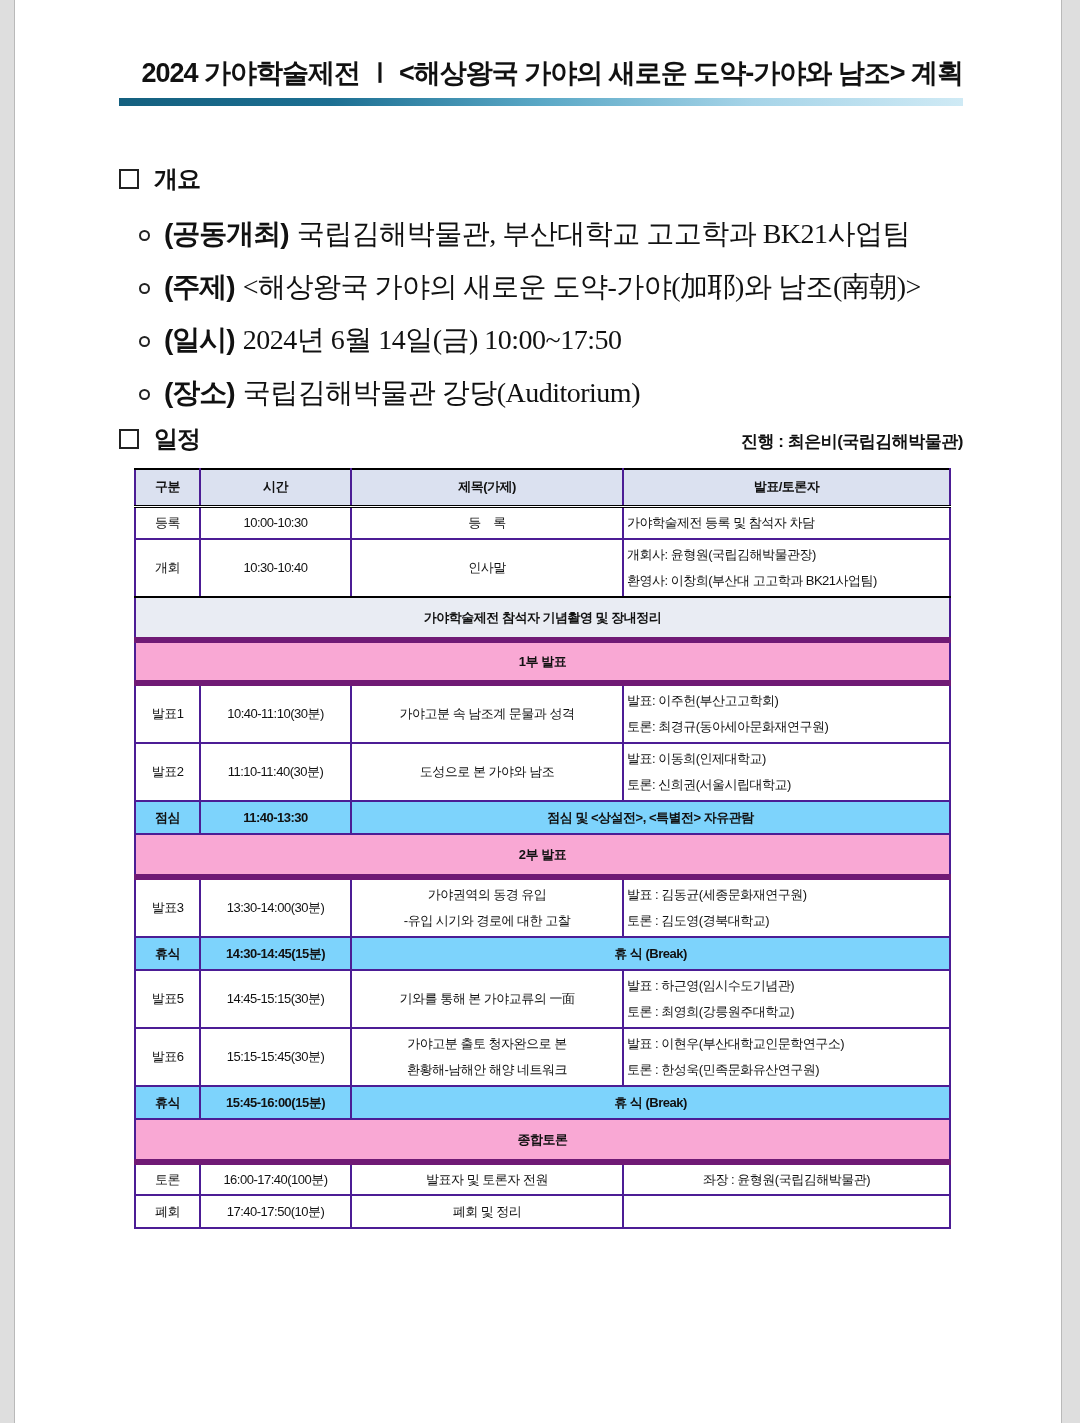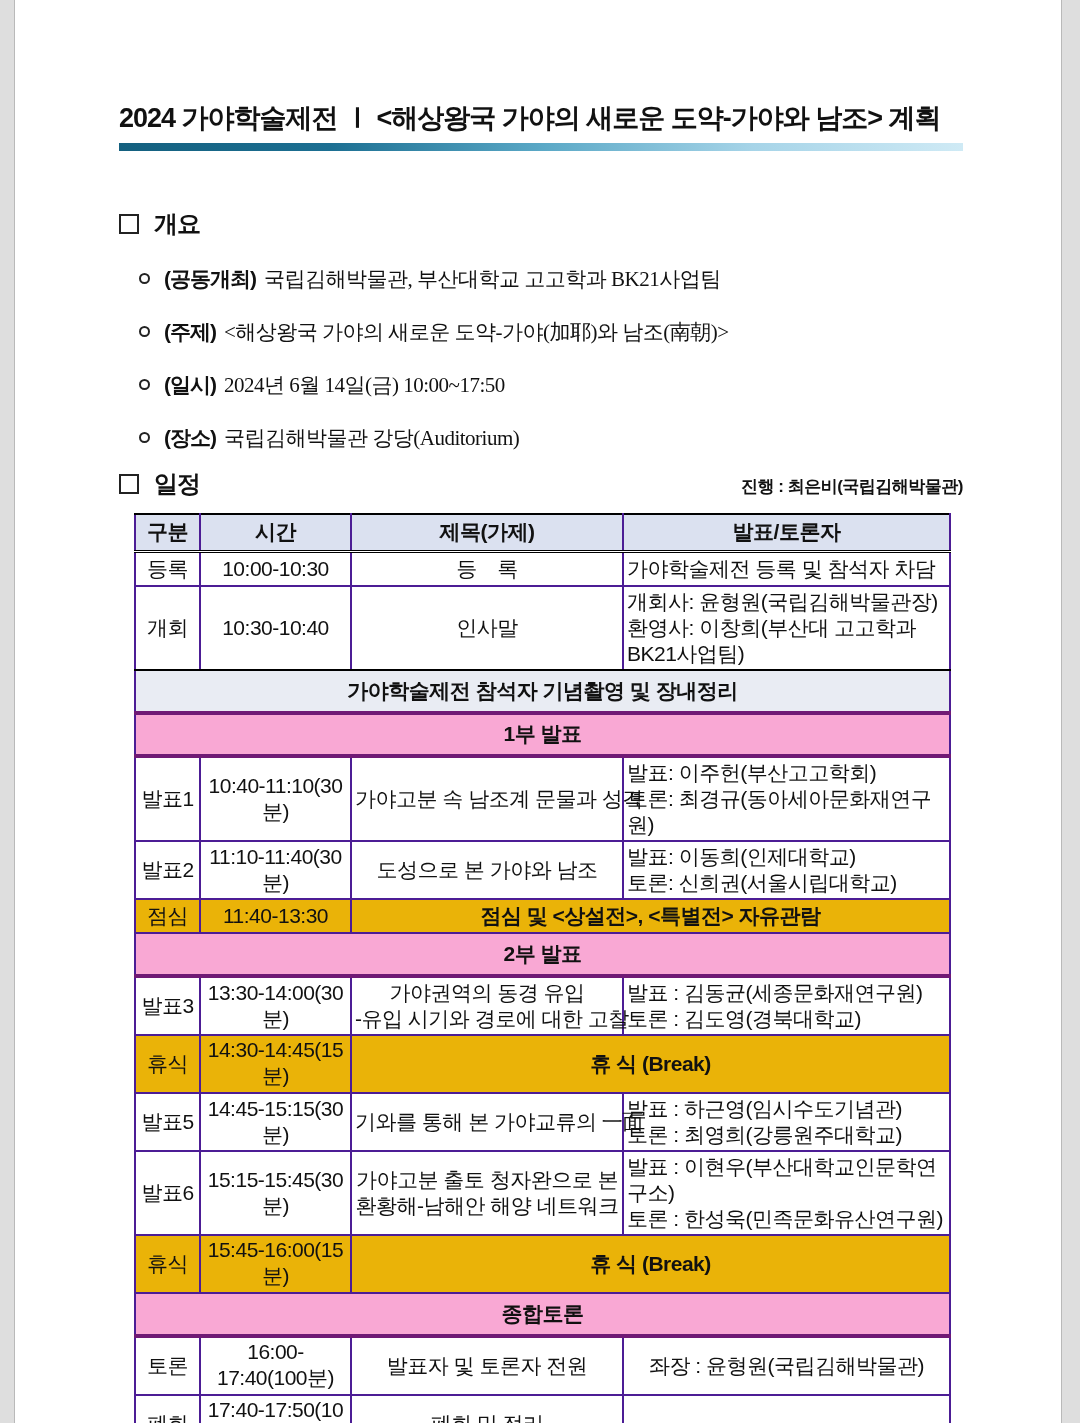--- a/index.html
+++ b/index.html
@@ -12,56 +12,56 @@
   .page{
     box-sizing:border-box;
     margin:0 18px 0 14px;
     height:1423px;
     background:#ffffff;
     border-left:1px solid #b9b9b9;
     border-right:1px solid #b9b9b9;
     overflow:hidden;
   }
   
-  .title-wrap{margin:100px 0 0 104px;width:844px;text-align:left;}
+  .title-wrap{margin:55px 0 0 104px;width:844px;text-align:right;}
   .doc-title{
     font-size:27px;font-weight:600;letter-spacing:-1px;
     font-family:"Liberation Sans",sans-serif;white-space:nowrap;
   }
   .title-rule{height:8px;width:844px;margin:7px 0 0 104px;}
   
   .sec-head{display:flex;align-items:center;margin-left:104px;font-size:24px;font-weight:600;letter-spacing:-1px;}
   .sq{box-sizing:border-box;width:20px;height:20px;border:2px solid #222;margin-right:15px;flex:0 0 auto;}
   .overview-head{margin-top:57px;}
   .sched-row{display:flex;justify-content:space-between;align-items:flex-end;width:844px;margin:16px 11px 0 104px;}
   .host-note{font-size:17px;font-weight:600;letter-spacing:-0.5px;padding-bottom:2px;}
   
   .ov-list{margin:16px 0 0 124px;}
-  .ov-item{display:flex;align-items:baseline;margin-top:25px;font-size:21px;line-height:28px;}
+  .ov-item{display:flex;align-items:baseline;margin-top:25px;font-size:28px;line-height:28px;}
   .dot{box-sizing:border-box;width:11px;height:11px;border:2px solid #222;border-radius:50%;margin-right:14px;flex:0 0 auto;position:relative;top:-2px;}
   .ov-label{font-weight:700;letter-spacing:-1px;margin-right:8px;white-space:nowrap;}
   .ov-text{font-family:"Liberation Serif",serif;letter-spacing:-0.5px;white-space:nowrap;}
   
   table.sched{
     border-collapse:collapse;table-layout:fixed;
     margin:13px 0 0 119px;width:815px;
-    font-size:21px;letter-spacing:-0.5px;
+    font-size:13px;letter-spacing:-0.5px;
   }
   table.sched{border:2px solid #000;}
   .sched th,.sched td{border:2px solid #4c1d95;text-align:center;vertical-align:middle;padding:2px 3px;box-sizing:border-box;}
   .sched thead th{
     background:#dbe1f0;height:37px;font-weight:700;
     border-top:2px solid #000;border-bottom:3px double #000;
   }
   .r-single td{height:33px;}
   .r-double td{height:54px;line-height:26px;}
-  .r-section td{height:43px;font-weight:700;border-top:2px solid #000;border-bottom:4px solid #701a75;}
+  .r-section td{height:43px;font-weight:700;border-top:2px solid #000;border-bottom:6px solid #701a75;}
   tr.bg-blue td{background:#f9a8d4;}
   tr.bg-grayblue td{background:#e9ecf3;}
-  tr.bg-gray td{background:#eab308;}
+  tr.bg-gray td{background:#7dd3fc;font-weight:bold;}
   tr.thick-b td{border-bottom:2px solid #000;}
   td.ppl{text-align:left;}
   td.ppl.ctr{text-align:center;}
   td.merged{font-weight:700;}
   td.ttl div{white-space:pre;}
 </style>
 </head>
 <body>
 
 <div class="page">

